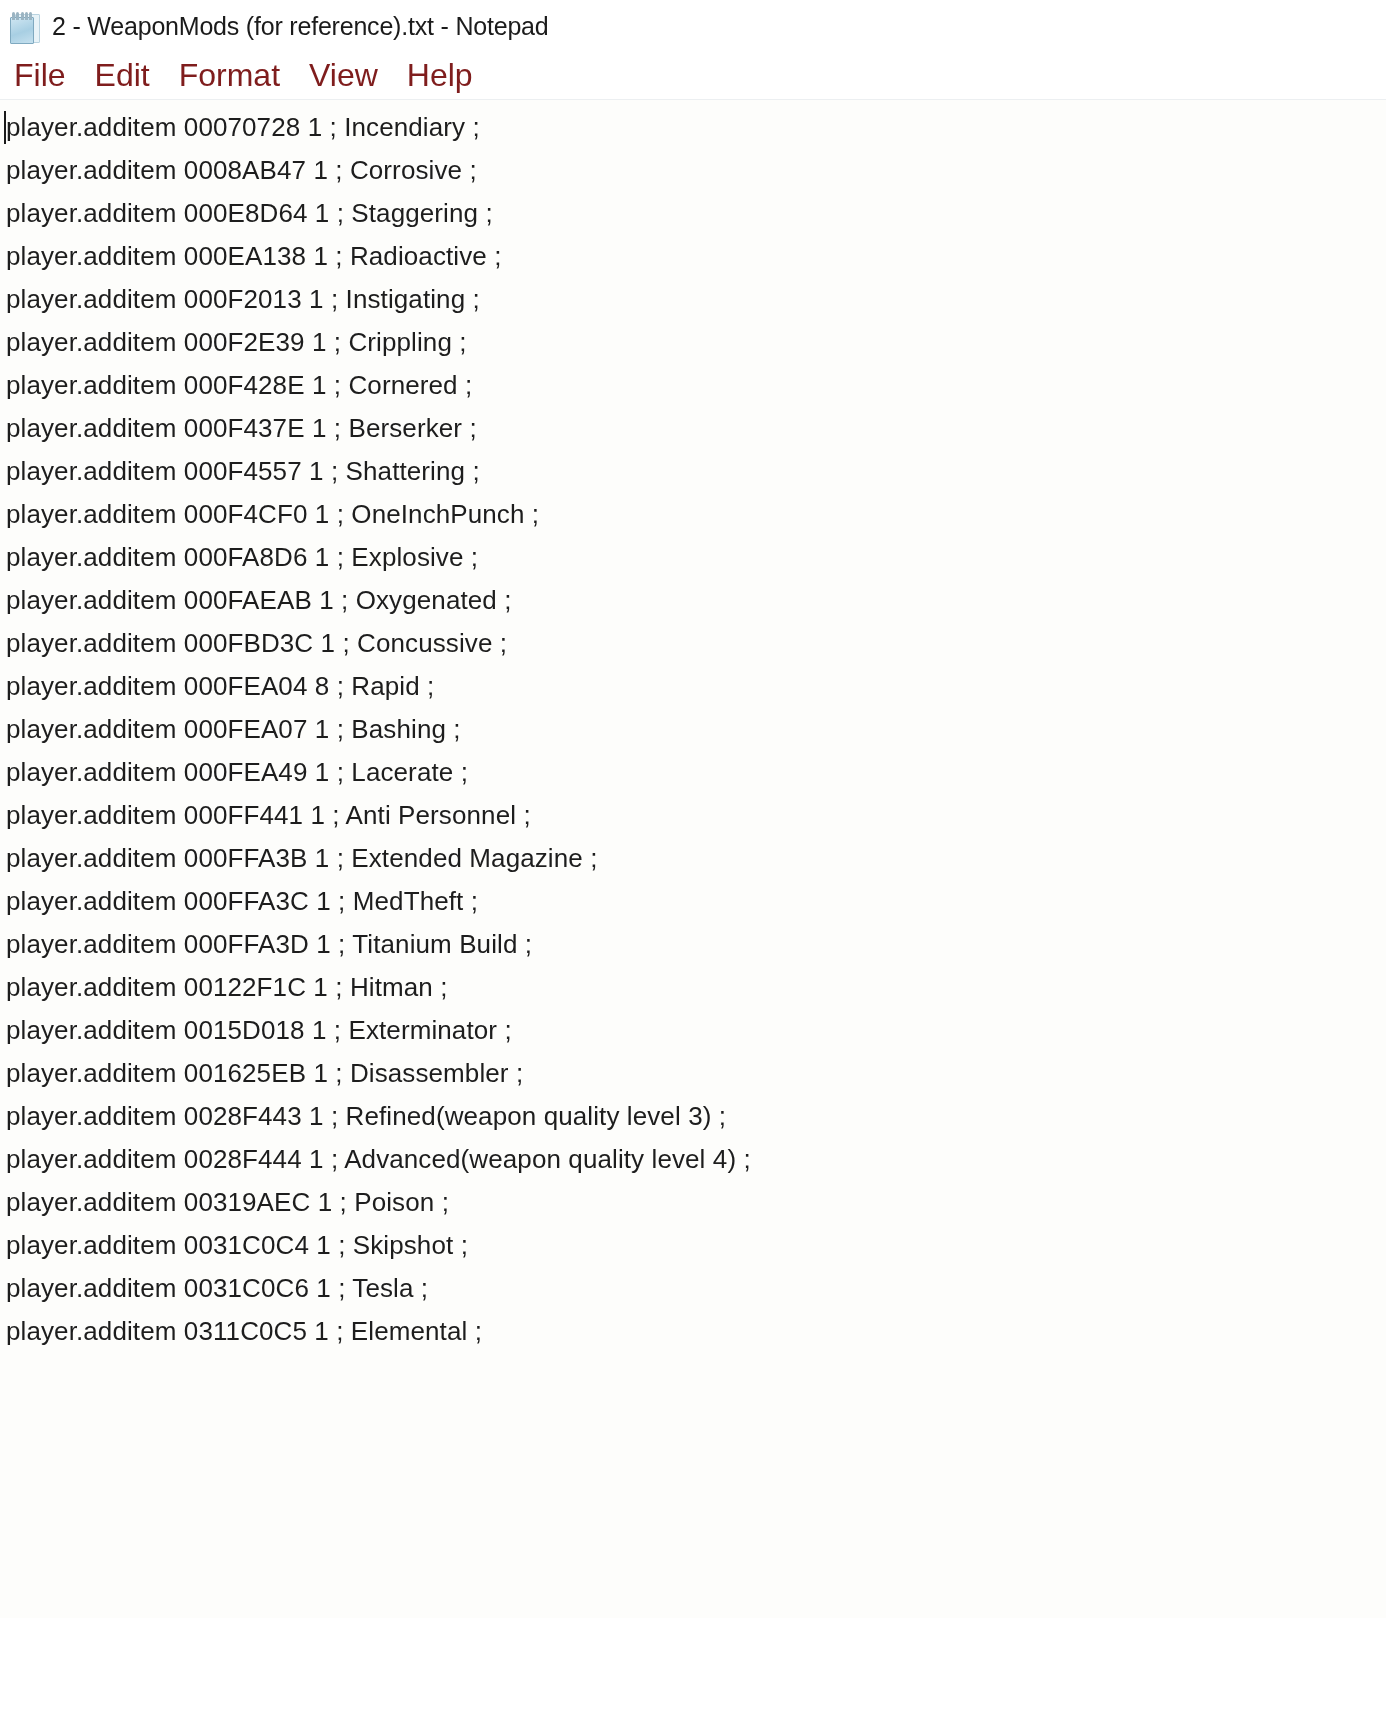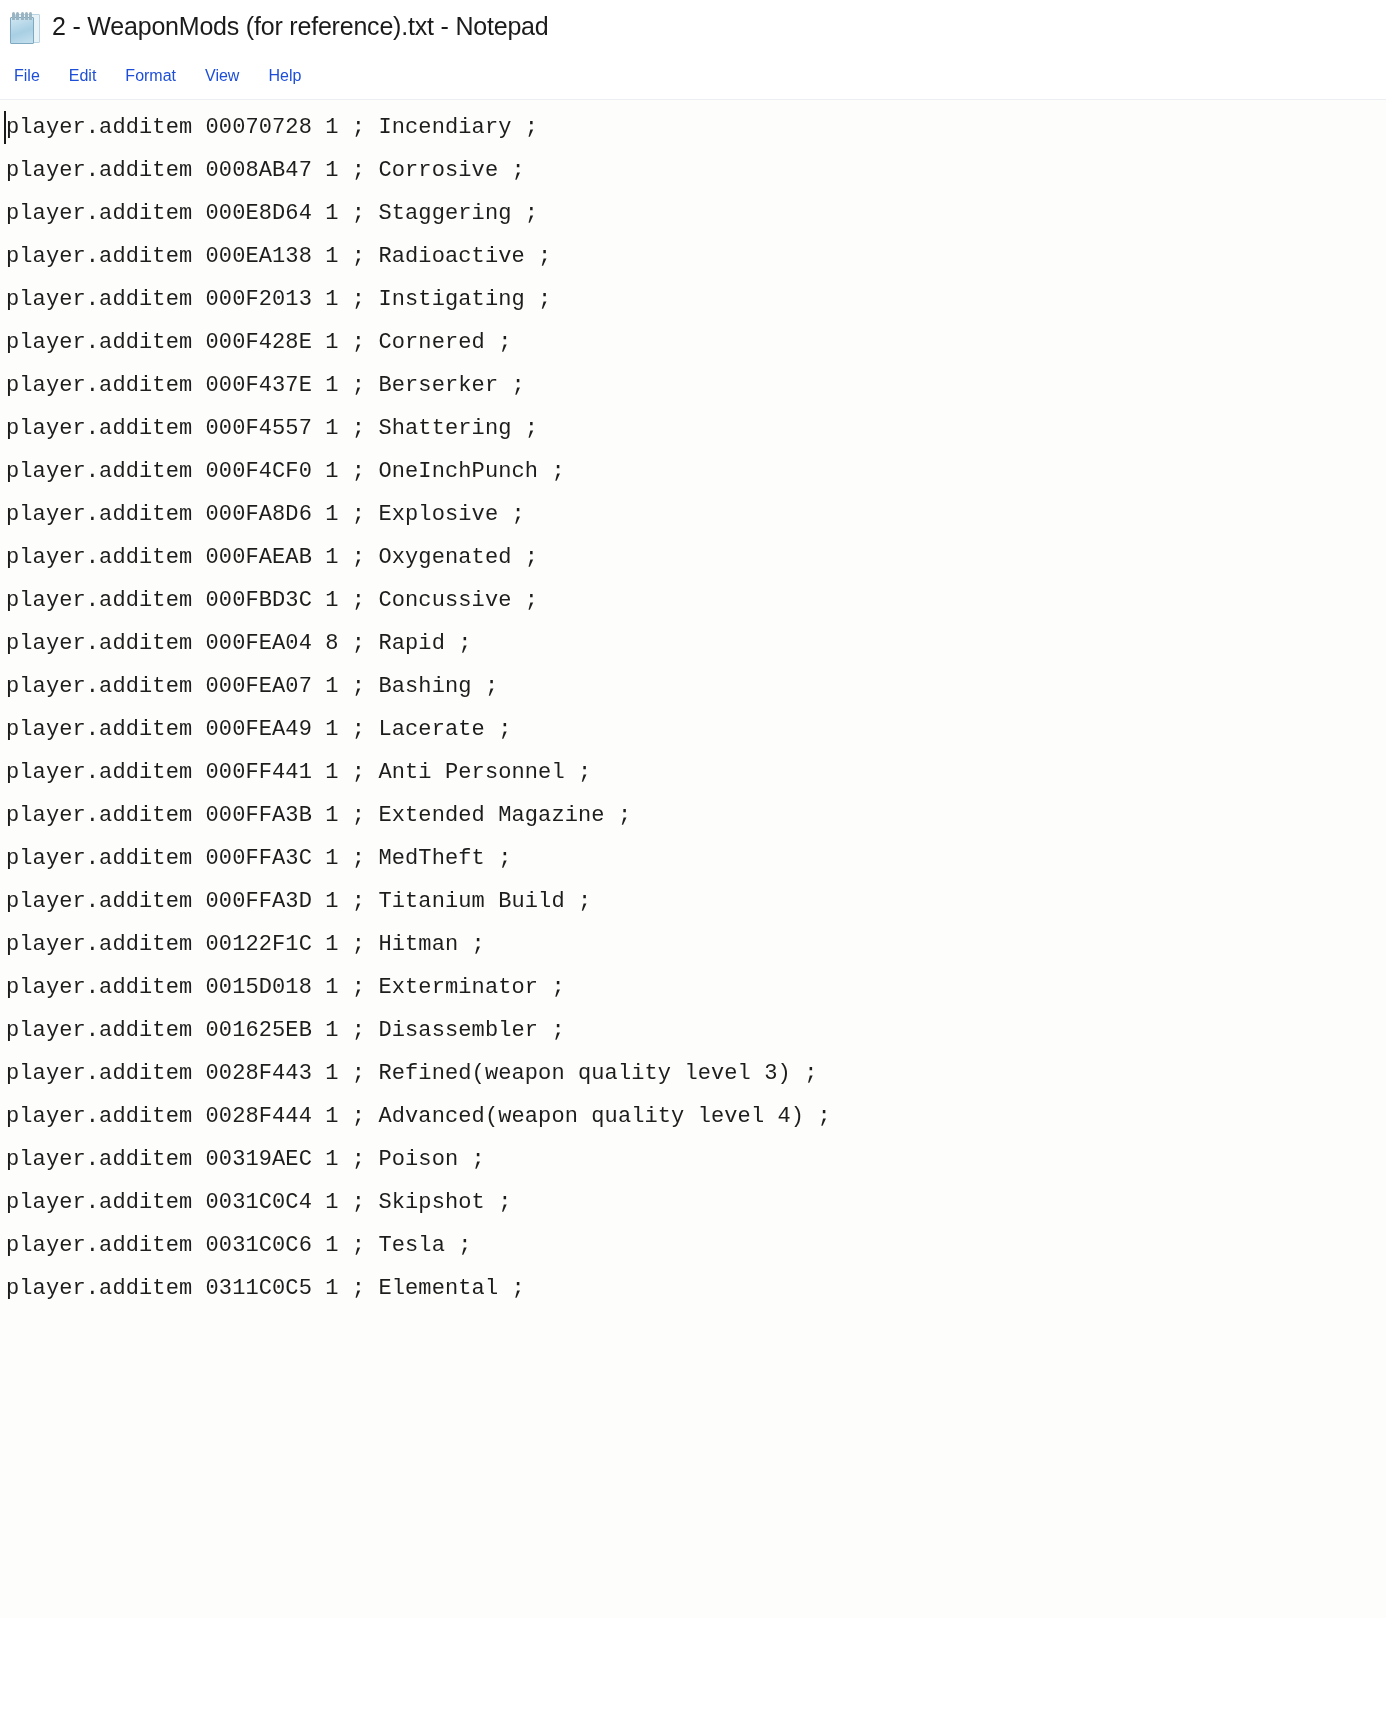--- a/index.html
+++ b/index.html
@@ -91,22 +91,22 @@
     height: 48px;
     flex: 0 0 48px;
     background: #ffffff;
     display: flex;
     align-items: center;
     padding-left: 14px;
     box-sizing: border-box;
     border-bottom: 1px solid #eceff1;
   }
   .menu-item {
-    font-size: 16px;
-    color: #1d4ed8;
+    font-size: 32px;
+    color: #7f1d1d;
     padding: 0 17px 0 0;
     margin-right: 12px;
     white-space: nowrap;
     cursor: default;
   }
   .menu-item:last-child { margin-right: 0; }
 
   
   .text-area {
     flex: 1 1 auto;
@@ -120,22 +120,22 @@
   .caret {
     position: absolute;
     left: 4px;
     top: 11px;
     width: 2px;
     height: 33px;
     background: #1a1a1a;
   }
 
   .code-line {
-    font-family: Liberation Mono, monospace;
-    font-size: 22px;
+    font-family: Liberation Sans, sans-serif;
+    font-size: 26px;
     line-height: 43px;
     height: 43px;
     color: #1d1d1d;
     white-space: pre;
     padding-left: 4px;
     letter-spacing: 0.1px;
   }
 </style>
 </head>
 <body>
@@ -165,20 +165,21 @@
     <div class="menu-item">Help</div>
   </div>
 
   <div class="text-area" id="text-area">
     <div class="caret"></div>
   <div class="code-line">player.additem 00070728 1 ; Incendiary ;</div>
       <div class="code-line">player.additem 0008AB47 1 ; Corrosive ;</div>
       <div class="code-line">player.additem 000E8D64 1 ; Staggering ;</div>
       <div class="code-line">player.additem 000EA138 1 ; Radioactive ;</div>
       <div class="code-line">player.additem 000F2013 1 ; Instigating ;</div>
+      <div class="code-line">player.additem 000F2E39 1 ; Crippling ;</div>
       <div class="code-line">player.additem 000F428E 1 ; Cornered ;</div>
       <div class="code-line">player.additem 000F437E 1 ; Berserker ;</div>
       <div class="code-line">player.additem 000F4557 1 ; Shattering ;</div>
       <div class="code-line">player.additem 000F4CF0 1 ; OneInchPunch ;</div>
       <div class="code-line">player.additem 000FA8D6 1 ; Explosive ;</div>
       <div class="code-line">player.additem 000FAEAB 1 ; Oxygenated ;</div>
       <div class="code-line">player.additem 000FBD3C 1 ; Concussive ;</div>
       <div class="code-line">player.additem 000FEA04 8 ; Rapid ;</div>
       <div class="code-line">player.additem 000FEA07 1 ; Bashing ;</div>
       <div class="code-line">player.additem 000FEA49 1 ; Lacerate ;</div>

